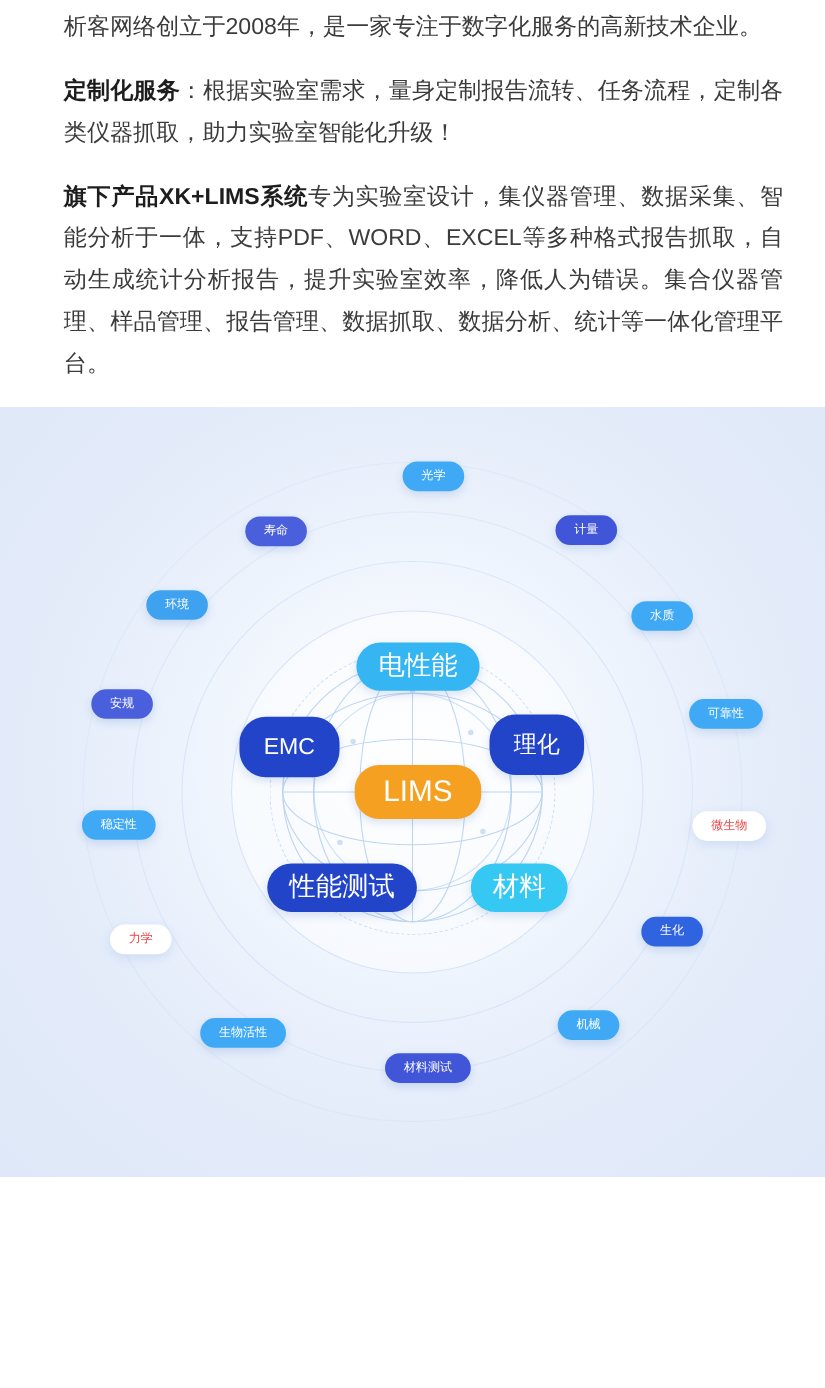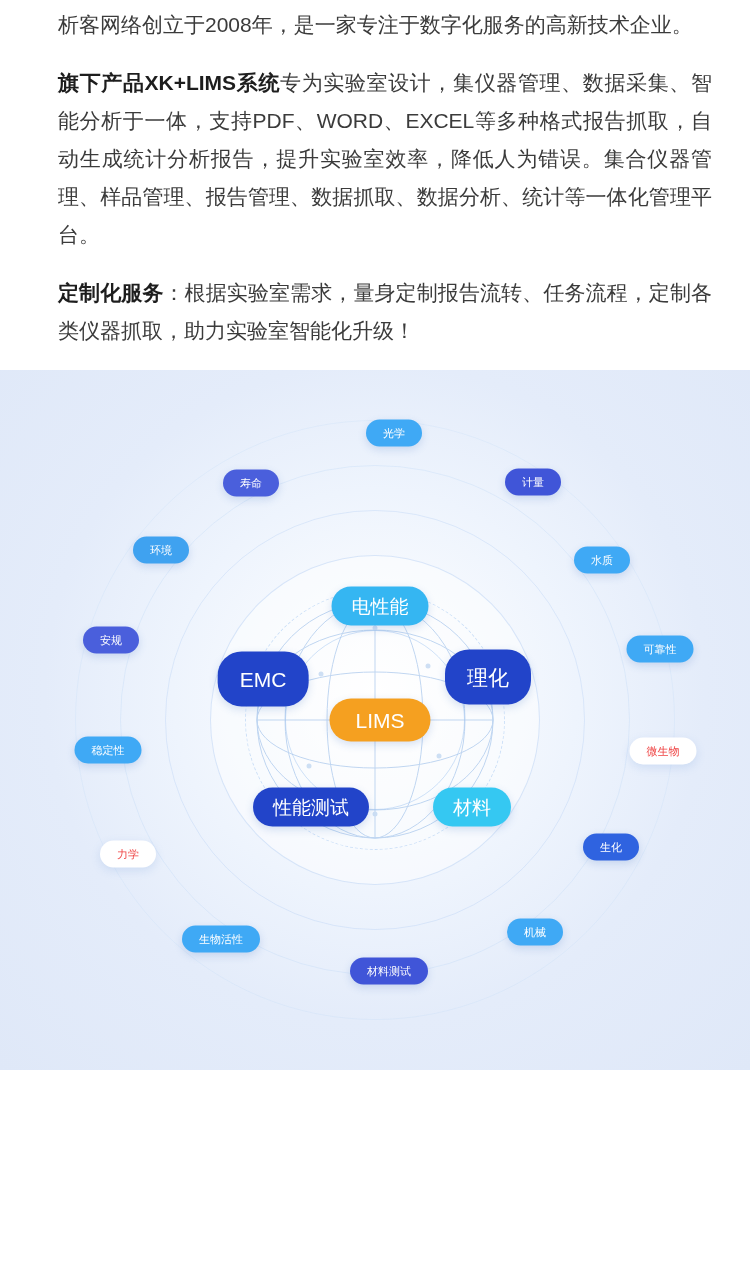--- a/index.html
+++ b/index.html
@@ -98,32 +98,32 @@
     padding: 8px 17px;
     box-shadow: 0 3px 9px rgba(60,110,190,0.20);
     line-height: 1;
   }
   .tag.white {
     background: #ffffff;
     color: #ef4444;
     box-shadow: 0 3px 10px rgba(90,140,210,0.18);
   }
   .tag.big { font-size: 21px; padding: 17px 22px; border-radius: 24px; }
-  .tag.mid { font-size: 19px; padding: 10px 20px; border-radius: 22px; }
+  .tag.mid { font-size: 24px; padding: 10px 20px; border-radius: 22px; }
 </style>
 </head>
 <body>
 
 <div class="page">
 
 
   <div class="content">
     <p class="para" id="para-0"><span>析客网络创立于2008年，是一家专注于数字化服务的高新技术企业。</span></p>
+    <p class="para" id="para-2"><span class="bold">定制化服务</span><span>：根据实验室需求，量身定制报告流转、任务流程，定制各类仪器抓取，助力实验室智能化升级！</span></p>
     <p class="para" id="para-1"><span class="bold">旗下产品XK+LIMS系统</span><span>专为实验室设计，集仪器管理、数据采集、智能分析于一体，支持PDF、WORD、EXCEL等多种格式报告抓取，自动生成统计分析报告，提升实验室效率，降低人为错误。集合仪器管理、样品管理、报告管理、数据抓取、数据分析、统计等一体化管理平台。</span></p>
-    <p class="para" id="para-2"><span class="bold">定制化服务</span><span>：根据实验室需求，量身定制报告流转、任务流程，定制各类仪器抓取，助力实验室智能化升级！</span></p>
   </div>
 
   <div class="diagram">
     <div class="rings">
       <div class="ring r6"></div>
       <div class="ring r5"></div>
       <div class="ring r4"></div>
       <div class="ring r3"></div>
       <div class="ring r2"></div>
       <div class="ring r1"></div>
@@ -162,17 +162,17 @@
         <div class="tag big" style="left: 488px; top: 307px; background: rgb(34, 68, 201);">理化</div>
         <div class="tag" style="left: 88px; top: 380px; background: rgb(63, 169, 245); margin-left: 20px;">稳定性</div>
         <div class="tag white" style="left: 663px; top: 381px;">微生物</div>
         <div class="tag mid" style="left: 311px; top: 437px; background: rgb(34, 68, 201);">性能测试</div>
         <div class="tag mid" style="left: 472px; top: 437px; background: rgb(53, 200, 242);">材料</div>
         <div class="tag" style="left: 611px; top: 477px; background: rgb(47, 99, 224);">生化</div>
         <div class="tag white" style="left: 128px; top: 484px;">力学</div>
         <div class="tag" style="left: 535px; top: 562px; background: rgb(63, 169, 245);">机械</div>
         <div class="tag" style="left: 221px; top: 569px; background: rgb(63, 169, 245);">生物活性</div>
         <div class="tag" style="left: 389px; top: 601px; background: rgb(64, 85, 216);">材料测试</div>
-        <div class="tag mid" style="left: 380px; top: 350px; background: rgb(245, 160, 32); font-size: 21px; padding: 11px 26px;">LIMS</div>
+        <div class="tag mid" style="left: 380px; top: 350px; background: rgb(245, 160, 32); font-size: 27px; padding: 11px 26px;">LIMS</div>
       </div>
   </div>
 
 </div>
 
 </body></html>

